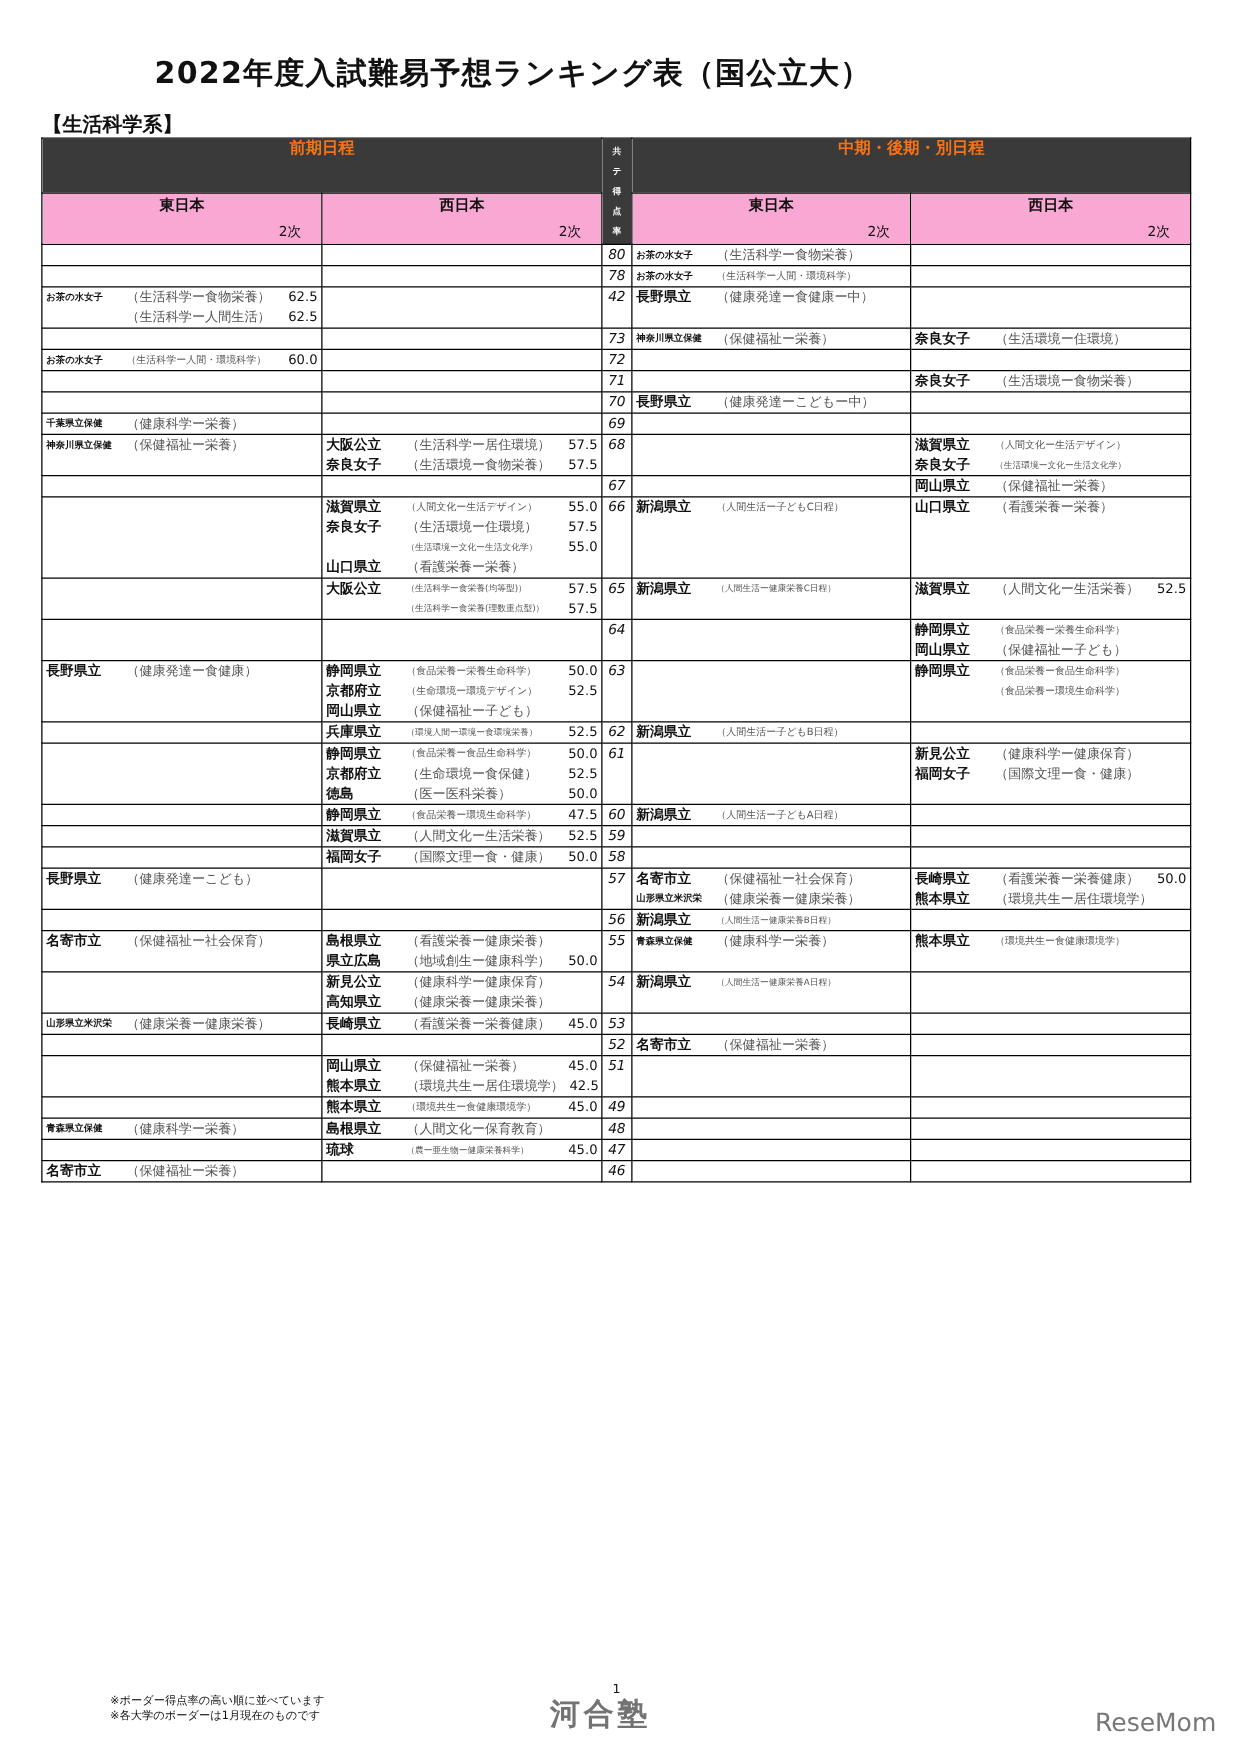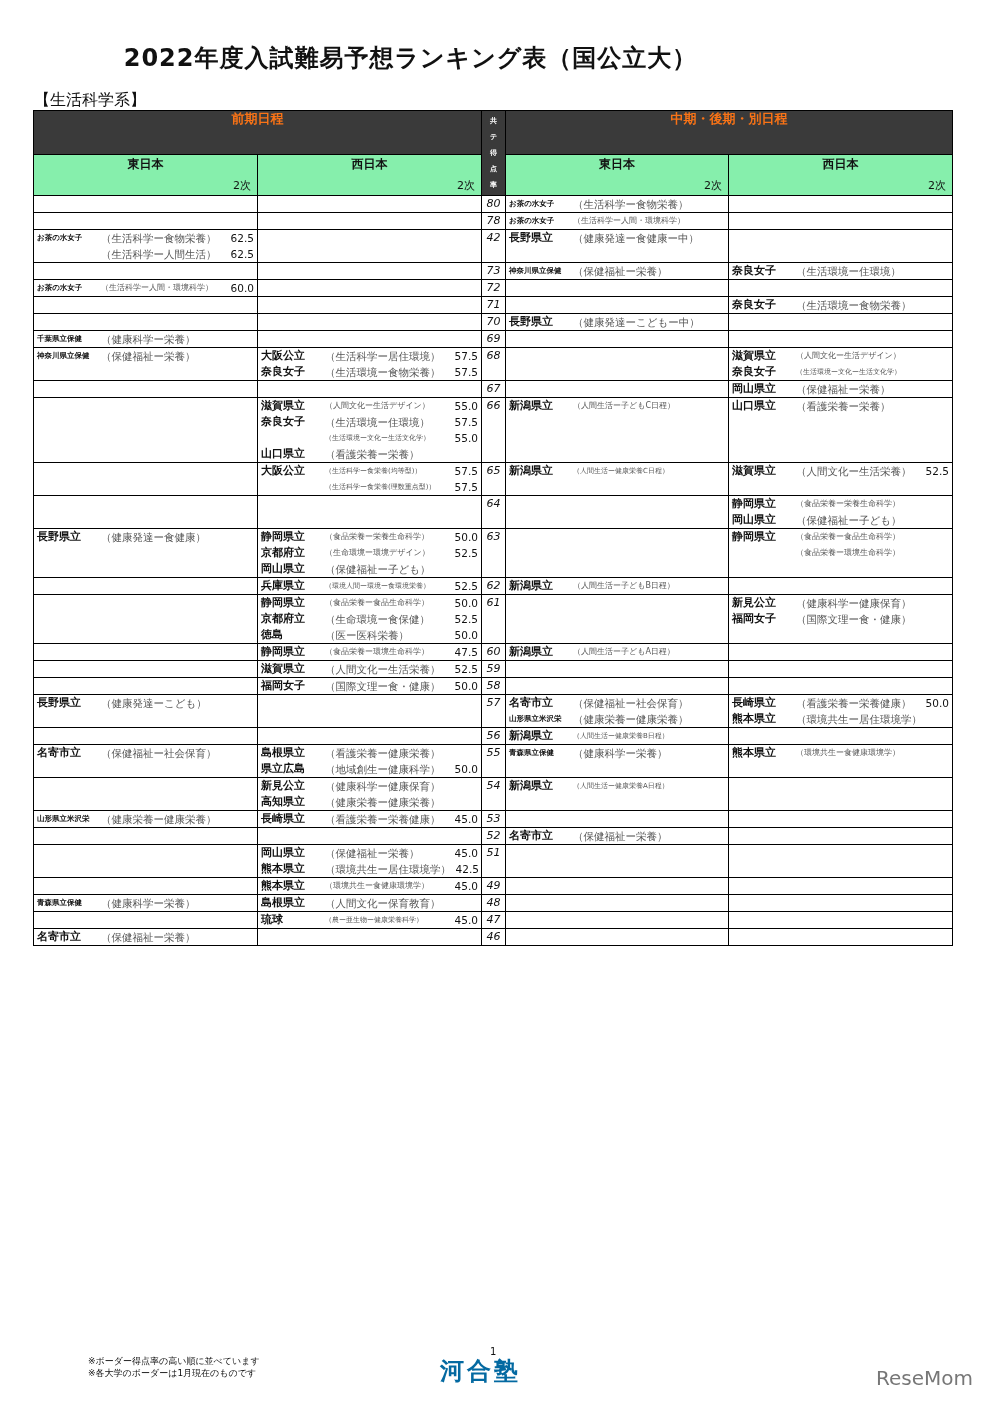--- a/index.html
+++ b/index.html
@@ -1,36 +1,36 @@
 <!DOCTYPE html>
 <html><head>
 <meta charset="utf-8">
 <style>
   html, body { margin: 0; padding: 0; background: #ffffff; }
   body { width: 987px; height: 1401px; position: relative; font-family: "DejaVu Sans", sans-serif; color: #111; overflow: hidden; }
   .title { position: absolute; top: 42px; left: 0; width: 821px; text-align: center; font-size: 24px; font-weight: bold; letter-spacing: 1px; }
-  .section { position: absolute; top: 90px; left: 34px; font-size: 16px; font-weight: normal; }
+  .section { position: absolute; top: 90px; left: 34px; font-size: 16px; font-weight: bold; }
   table.rank { position: absolute; top: 110px; left: 33px; width: 919px; border-collapse: collapse; table-layout: fixed; font-size: 10.5px; }
   table.rank td, table.rank th { border: 1.5px solid #000; padding: 0 3px; vertical-align: top; height: 15px; line-height: 16px; overflow: hidden; white-space: nowrap; }
   .hdr-dark { background: #3a3a3a; color: #f97316; font-weight: bold; font-size: 13px; text-align: center; height: 17px; line-height: 17px; }
-  .hdr-blue { background: #86efac; font-weight: bold; font-size: 12px; text-align: center; position: relative; height: 32px; margin-top: 48px; }
-  .hdr-blue .sub { position: absolute; right: 6px; bottom: 1px; font-weight: normal; font-size: 11px; }
+  .hdr-blue { background: #f9a8d4; font-weight: bold; font-size: 12px; text-align: center; position: relative; height: 32px; margin-top: 48px; }
+  .hdr-blue .sub { position: absolute; right: 16px; bottom: 1px; font-weight: normal; font-size: 11px; }
   .hdr-blue .reg { position: absolute; top: 1px; left: 0; right: 0; text-align: center; }
   .score-hdr { background: #3a3a3a; color: #fff; font-size: 7px; line-height: 9px; text-align: center; padding: 2px 0 !important; }
   td.score { text-align: center; font-size: 11px; padding: 0 2px; font-style: italic; }
   .entry { display: flex; align-items: center; height: 16px; }
   .uni { font-weight: bold; width: 64px; flex: none; font-size: 11px; }
   .uni.sm { font-size: 7.5px; }
   .dept { color: #555; flex: 1; font-size: 10.5px; }
   .dept.sm { font-size: 8px; }
   .dept.xs { font-size: 7px; }
   .val { flex: none; width: 28px; text-align: right; font-size: 10.5px; }
   .footer-notes { position: absolute; top: 1355px; left: 88px; font-size: 9px; line-height: 12px; }
   .page-num { position: absolute; top: 1346px; left: 490px; font-size: 10px; }
-  .kawai { position: absolute; top: 1355px; left: 440px; font-size: 24px; font-weight: bold; color: #0369a1; letter-spacing: 3px; }
+  .kawai { position: absolute; top: 1355px; left: 440px; font-size: 24px; font-weight: bold; color: #737373; letter-spacing: 3px; }
   .resemom { position: absolute; top: 1366px; left: 876px; font-size: 20px; font-weight: normal; color: #777; }
 </style>
 </head>
 <body>
 
 <div class="title">2022年度入試難易予想ランキング表（国公立大）</div>
 <div class="section">【生活科学系】</div>
 
 <table class="rank">
   <colgroup>

